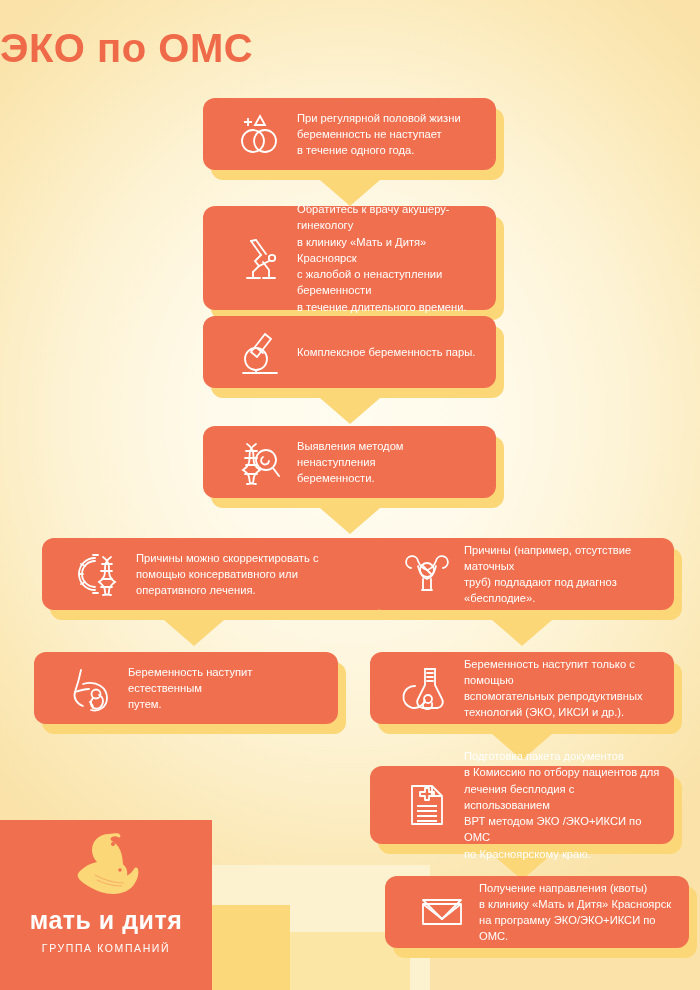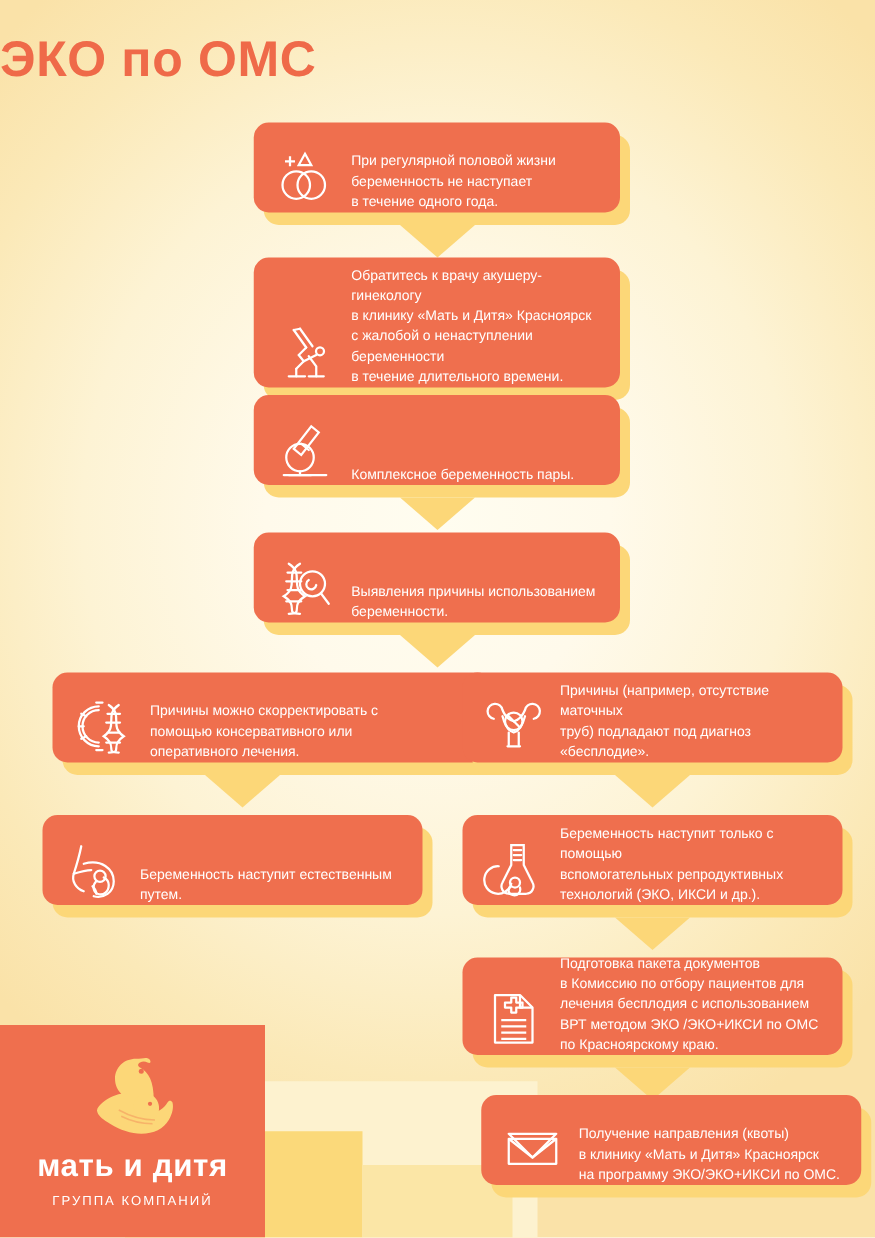--- a/index.html
+++ b/index.html
@@ -35,21 +35,21 @@
   
   .logo-panel {
     position: absolute;
     left: 0; bottom: 0;
     width: 212px; height: 170px;
     background: #ef6f4e;
     display: flex;
     flex-direction: column;
     align-items: center;
     justify-content: flex-start;
-    padding-top: 21px;
+    padding-top: 8px;
   }
   .logo-mark { width: 78px; height: 74px; }
   .logo-word {
     color: #ffffff;
     font-size: 25px;
     font-weight: bold;
     letter-spacing: 0.5px;
     margin-top: 4px;
     white-space: nowrap;
   }
@@ -92,22 +92,22 @@
     border-right: 30px solid transparent;
     border-top: 26px solid #fcd778;
   }
   .card {
     position: absolute;
     left: 0; top: 0;
     width: 100%; height: 100%;
     background: #ef6f4e;
     border-radius: 12px;
     display: flex;
-    align-items: flex-end;
-    padding: 0 14px 0 12px;
+    align-items: center;
+    padding: 0 14px 0 28px;
   }
   .card-icon {
     flex: 0 0 auto;
     width: 58px; height: 58px;
     margin-right: 8px;
     display: flex;
     align-items: center;
     justify-content: center;
   }
   .card-icon svg { width: 52px; height: 52px; }
@@ -199,21 +199,21 @@
       <div class="card-icon">
         <svg viewBox="0 0 52 52" fill="none" stroke="#ffffff" stroke-width="1.8" stroke-linecap="round">
           <path d="M13 8 C26 16 13 26 26 34 C13 42 26 48 13 48"></path>
           <path d="M22 8 C9 16 22 26 9 34 C22 42 9 48 22 48"></path>
           <path d="M12 15 h11 M11 22 h12 M12 29 h11 M11 38 h12"></path>
           <circle cx="32" cy="24" r="10"></circle>
           <path d="M39 32 l6 8"></path>
           <path d="M29 21 a4 4 0 1 0 6 4"></path>
         </svg>
       </div>
-      <div class="card-text">Выявления причины использованием
+      <div class="card-text">Выявления методом ненаступления
 беременности.</div>
     </div>
   </div>
 
   <div class="node" style="left:42px; top:538px; width:352px; height:72px;">
     <div class="shadow"></div>
     <div class="arrow" style="left:122px; top:82px;"></div>
     <div class="card">
       <div class="card-icon">
         <svg viewBox="0 0 52 52" fill="none" stroke="#ffffff" stroke-width="1.8" stroke-linecap="round">

